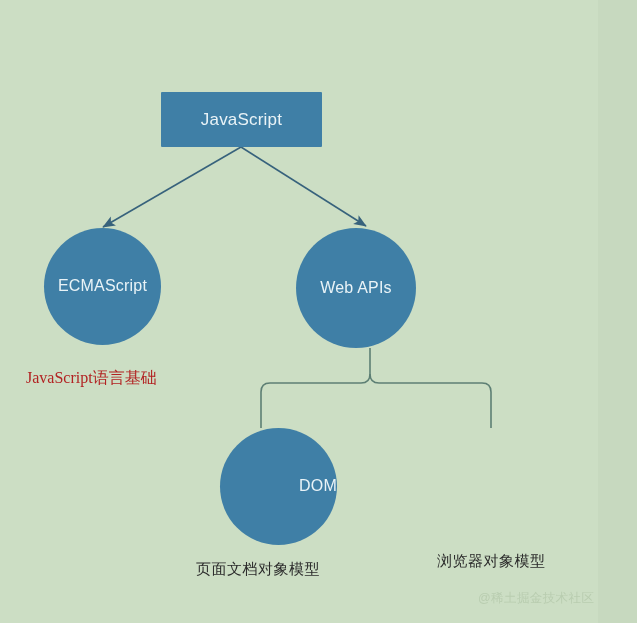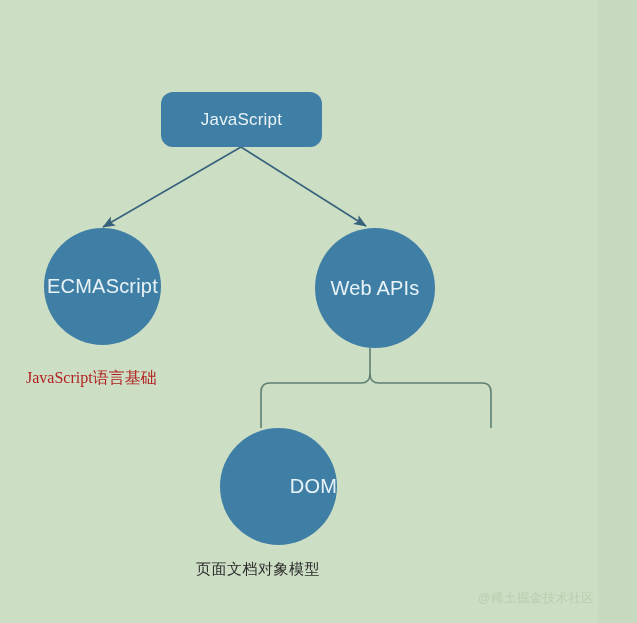--- a/index.html
+++ b/index.html
@@ -42,33 +42,33 @@
     display: flex;
     align-items: center;
     justify-content: center;
     background: #3f7fa6;
     color: #e9f3f7;
     text-align: center;
     line-height: 1.15;
     box-sizing: border-box;
   }
   .node.rect {
-    border-radius: 12px;
+    border-radius: 1px;
   }
   .node.circle {
     border-radius: 50%;
   }
   .node-label {
     font-size: 17px;
     letter-spacing: 0.2px;
     font-weight: 400;
     color: #e9f3f7;
   }
   .node-label.small {
-    font-size: 20px;
+    font-size: 16px;
   }
   .caption {
     position: absolute;
     color: #2b2b2b;
     font-size: 15px;
     white-space: nowrap;
     letter-spacing: 0.5px;
   }
   .caption.red {
     color: #b22222;
@@ -108,35 +108,38 @@
   </svg>
 
   <div class="node rect" style="left:161px; top:92px; width:161px; height:55px;">
     <span class="node-label">JavaScript</span>
   </div>
 
   <div class="node circle" style="left:44px; top:228px; width:117px; height:117px;">
     <span class="node-label small">ECMAScript</span>
   </div>
 
-  <div class="node circle" style="left:315px; top:228px; width:120px; height:120px;align-items:center;">
+  <div class="node circle" style="left:296px; top:228px; width:120px; height:120px;align-items:center;">
     <span class="node-label small">Web APIs</span>
   </div>
 
   <div class="node circle" style="left:220px; top:428px; width:117px; height:117px;justify-content:flex-end;">
     <span class="node-label small">DOM</span>
   </div>
 
 
   <div class="caption red" style="left:26px; top:352px;">
     <span>JavaScript语言基础</span>
   </div>
 
   <div class="caption" style="left:196px; top:560px;">
     <span>页面文档对象模型</span>
   </div>
 
+  <div class="caption" style="left:437px; top:552px;">
+    <span>浏览器对象模型</span>
+  </div>
 
   <div class="watermark" style="left:478px; top:590px;">
     <span>@稀土掘金技术社区</span>
   </div>
 
 </div>
 
 </body></html>

